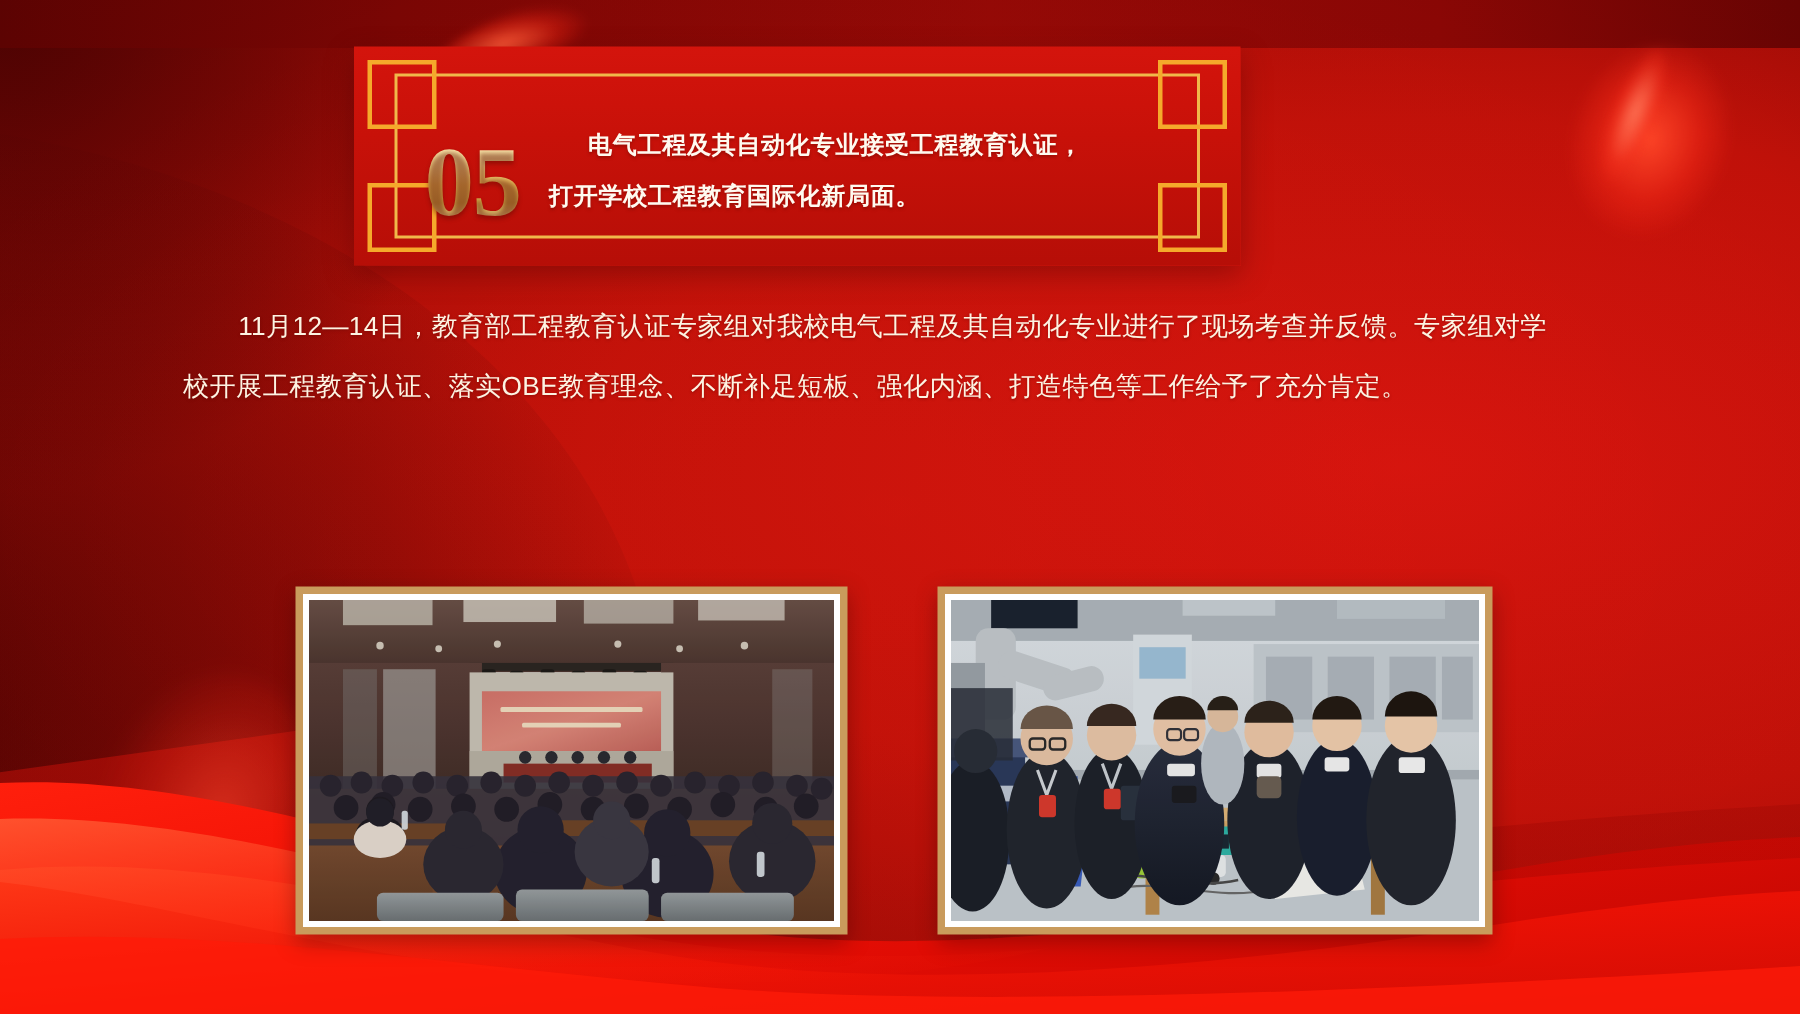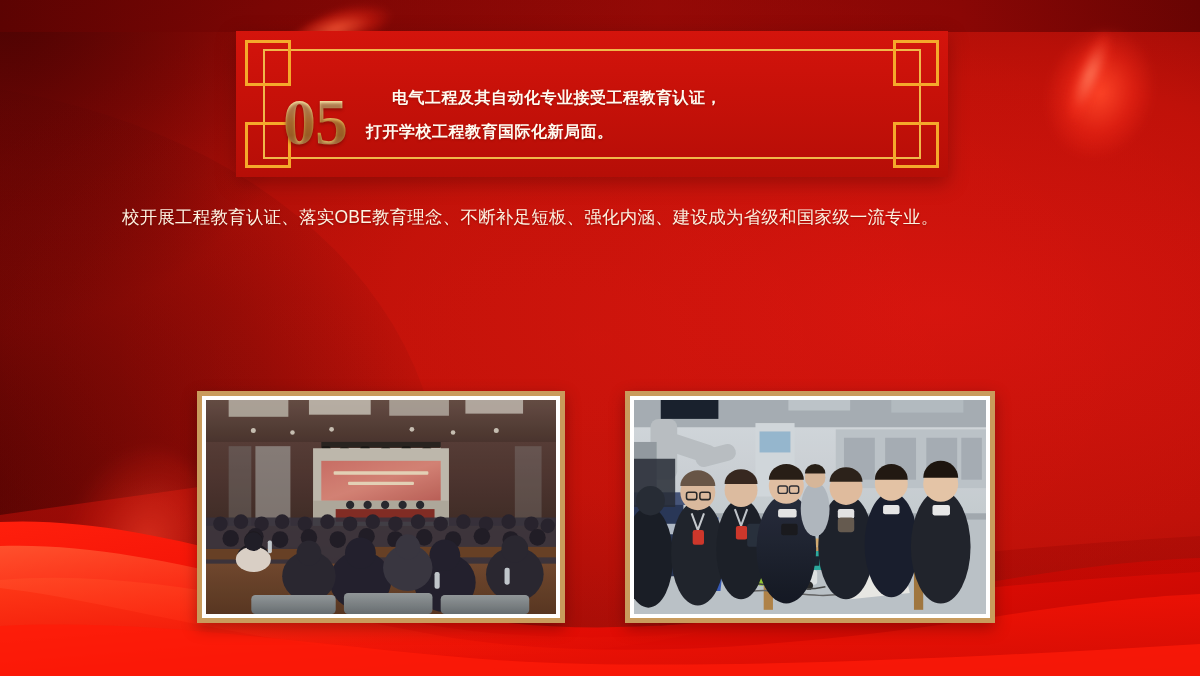--- a/index.html
+++ b/index.html
@@ -49,21 +49,21 @@
     border-radius:60% 40% 50% 50% / 60% 60% 40% 40%;transform:rotate(-16deg);}
   .glow-bl{
     position:absolute;left:35px;top:445px;width:190px;height:230px;
     background:radial-gradient(55% 60% at 55% 40%, rgba(255,70,45,0.55) 0%, rgba(240,40,22,0.22) 50%, rgba(200,20,10,0) 78%);
     border-radius:50% 50% 45% 55% / 70% 70% 30% 30%;transform:rotate(20deg);filter:blur(6px);
   }
   
   .silk{position:absolute;left:0;bottom:0;width:1200px;height:200px;pointer-events:none;}
   
   .banner{
-    position:absolute;left:236px;top:31px;width:712px;height:146px;
+    position:absolute;left:236px;top:31px;width:591px;height:146px;
     background:linear-gradient(180deg,#d4140c 0%,#c81109 40%,#b60e07 100%);
     box-shadow:0 6px 18px rgba(60,0,0,0.35);
   }
   .banner-inner{
     position:absolute;left:27px;top:18px;right:27px;bottom:18px;
     border:2px solid #f0b84a;
   }
   .corner{
     position:absolute;width:40px;height:40px;border:3px solid #f5a92b;
     background:transparent;
@@ -162,21 +162,22 @@
 
     <div class="banner-num">05</div>
 
     <div class="banner-title">
       <span>电气工程及其自动化专业接受工程教育认证，</span>
       <span class="l2">打开学校工程教育国际化新局面。</span>
     </div>
   </div>
 
   <div class="body-text p1">
-    <p class="cont">校开展工程教育认证、落实OBE教育理念、不断补足短板、强化内涵、建设成为省级和国家级一流专业。</p>
+    <p>11月12—14日，教育部工程教育认证专家组对我校电气工程及其自动化专业进行了现场考查并反馈。专家组对学</p>
+    <p class="cont">校开展工程教育认证、落实OBE教育理念、不断补足短板、强化内涵、打造特色等工作给予了充分肯定。</p>
   </div>
 
 
   <div class="photo photo-left">
     <div class="photo-inner">
       <svg class="photo-img" viewBox="0 0 340 204" preserveAspectRatio="none">
         <defs>
           <linearGradient id="ceil" x1="0" y1="0" x2="0" y2="1">
             <stop offset="0" stop-color="#6b5148"></stop>
               <stop offset="100%" stop-color="#4a342d"></stop>

